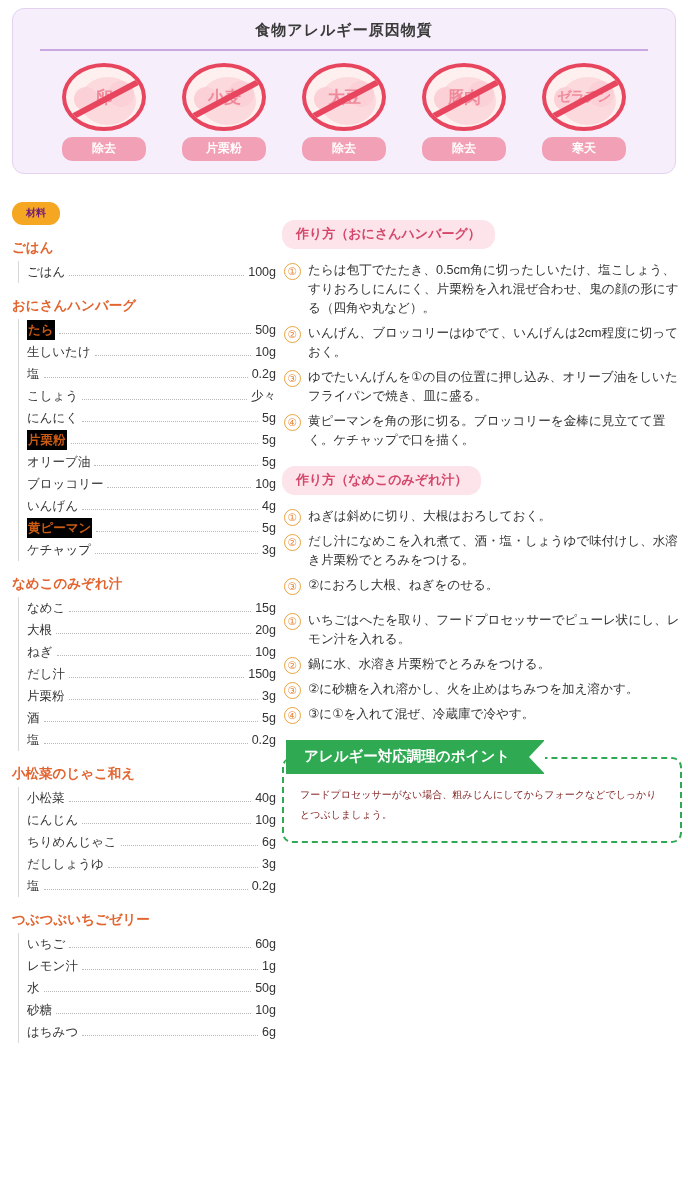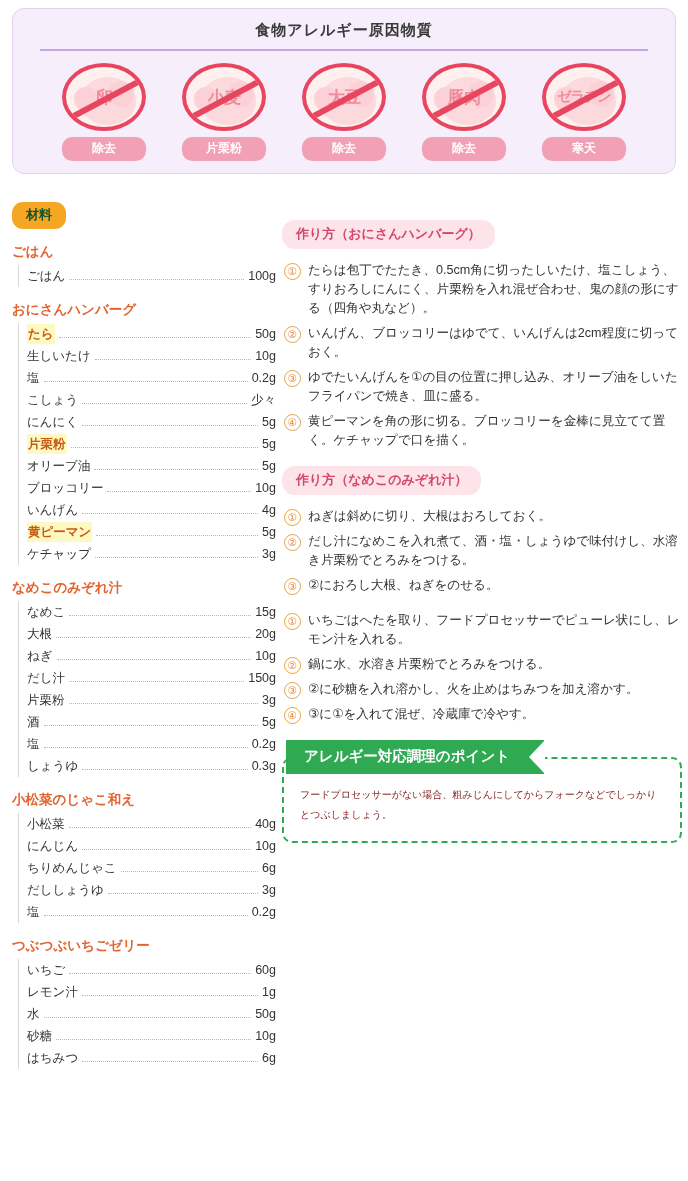--- a/index.html
+++ b/index.html
@@ -88,22 +88,22 @@
     position: absolute; left: 8px; top: 202px; width: 268px;
   }
   .col-right {
     position: absolute; left: 282px; top: 220px; width: 400px;
   }
 
   
   .tag-materials {
     display: inline-block;
     background: #f5a623;
-    color: #14532d;
-    font-size: 13px; font-weight: bold;
+    color: #701a75;
+    font-size: 10px; font-weight: bold;
     padding: 4px 14px 5px 14px;
     border-radius: 11px;
     margin-left: 4px;
   }
   .ing-group { margin-top: 14px; }
   .ing-group-title {
     font-size: 13.5px; font-weight: bold; color: #e2642f;
     margin-left: 4px; margin-bottom: 4px;
   }
   .ing-list {
@@ -112,21 +112,21 @@
     padding-left: 8px;
   }
   .ing-row {
     display: flex; align-items: baseline;
     font-size: 12.5px; color: #333;
     line-height: 20px;
     padding: 1px 0;
   }
   .ing-name { white-space: nowrap; }
   .ing-name.hl {
-    background: #fef9c3;
+    background: #000000;
     color: #c85a12;
     font-weight: bold;
     padding: 0 1px;
   }
   .ing-dots {
     flex: 1 1 auto;
     border-bottom: 1.5px dotted #b8b8b8;
     margin: 0 4px 4px 4px;
     min-width: 10px;
   }
@@ -344,25 +344,20 @@
             <div class="ing-row">
               <span class="ing-name">酒</span>
               <span class="ing-dots"></span>
               <span class="ing-amt">5g</span>
             </div>
             <div class="ing-row">
               <span class="ing-name">塩</span>
               <span class="ing-dots"></span>
               <span class="ing-amt">0.2g</span>
             </div>
-            <div class="ing-row">
-              <span class="ing-name">しょうゆ</span>
-              <span class="ing-dots"></span>
-              <span class="ing-amt">0.3g</span>
-            </div>
           </div>
         </div>
         <div class="ing-group">
           <div class="ing-group-title">小松菜のじゃこ和え</div>
           <div class="ing-list">
             <div class="ing-row">
               <span class="ing-name">小松菜</span>
               <span class="ing-dots"></span>
               <span class="ing-amt">40g</span>
             </div>

